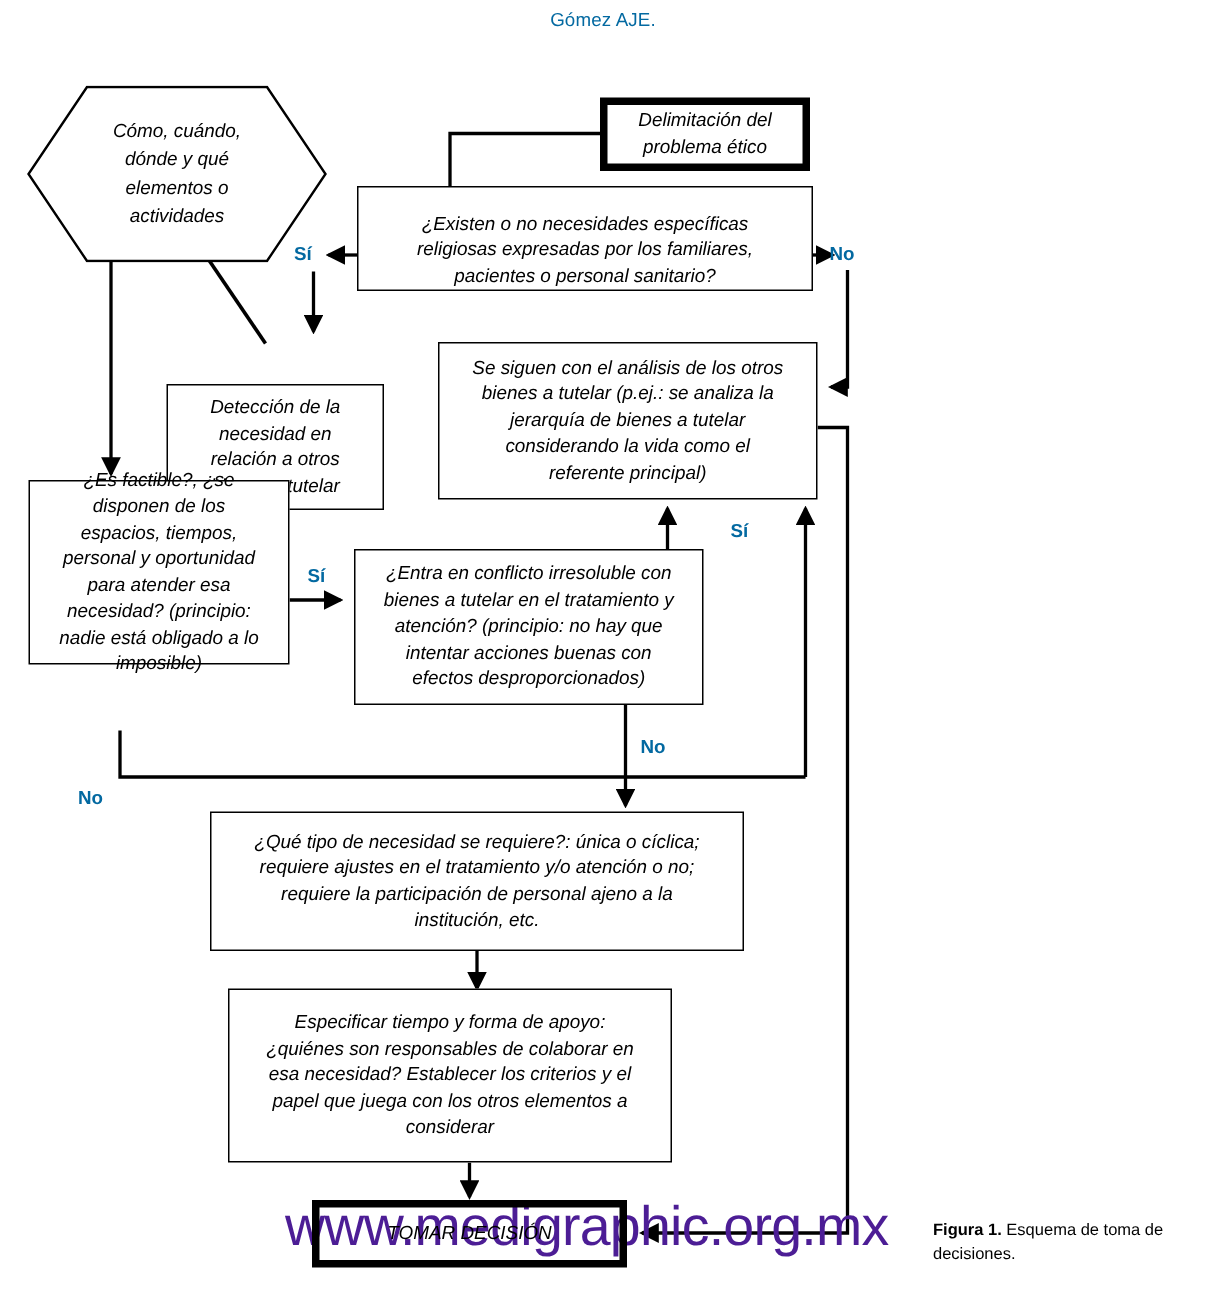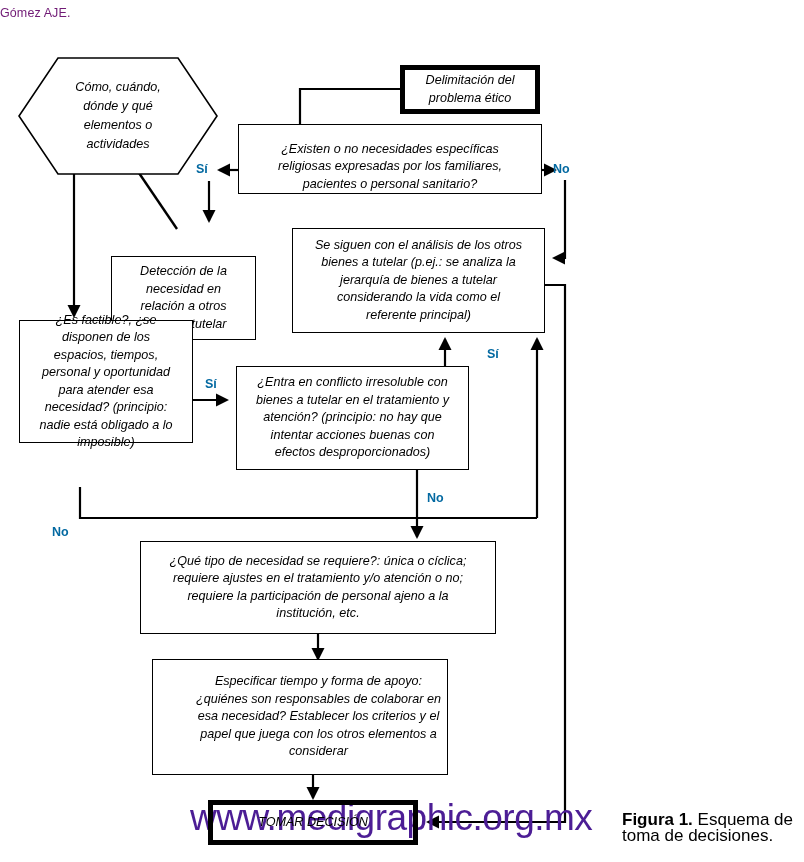--- a/index.html
+++ b/index.html
@@ -17,23 +17,24 @@
     height: 862px;
     overflow: hidden;
     background: #ffffff;
   }
   
   .running-head {
     position: absolute;
     left: 0;
     top: 6px;
     width: 804px;
+    text-align: center;
     font-size: 12.5px;
     letter-spacing: 0.1px;
-    color: #701a75;
+    color: #0369a1;
   }
   
   #wires {
     position: absolute;
     left: 0;
     top: 0;
     width: 804px;
     height: 862px;
   }
   
@@ -102,21 +103,21 @@
     z-index: 4;
     background: transparent;
     white-space: nowrap;
   }
   
   .caption {
     position: absolute;
     left: 622px;
     top: 812px;
     width: 176px;
-    font-size: 17px;
+    font-size: 11px;
     line-height: 16px;
     text-align: left;
   }
   .caption b { font-weight: bold; }
 </style>
 </head>
 <body>
 
 <div id="page">
 
@@ -218,21 +219,21 @@
 efectos desproporcionados)</span>
   </div>
 
   <div class="node box" style="left:140px; top:541px; width:356px; height:93px;">
     <span class="txt">¿Qué tipo de necesidad se requiere?: única o cíclica;
 requiere ajustes en el tratamiento y/o atención o no;
 requiere la participación de personal ajeno a la
 institución, etc.</span>
   </div>
 
-  <div class="node box" style="left:152px; top:659px; width:296px; height:116px;justify-content:flex-end;">
+  <div class="node box" style="left:152px; top:659px; width:296px; height:116px;">
     <span class="txt">Especificar tiempo y forma de apoyo:
 ¿quiénes son responsables de colaborar en
 esa necesidad? Establecer los criterios y el
 papel que juega con los otros elementos a
 considerar</span>
   </div>
 
   <div class="node box-thick" style="left:208px; top:800px; width:210px; height:45px; background:transparent;">
     <span class="txt" style="font-size:12.6px;">TOMAR DECISIÓN</span>
   </div>

